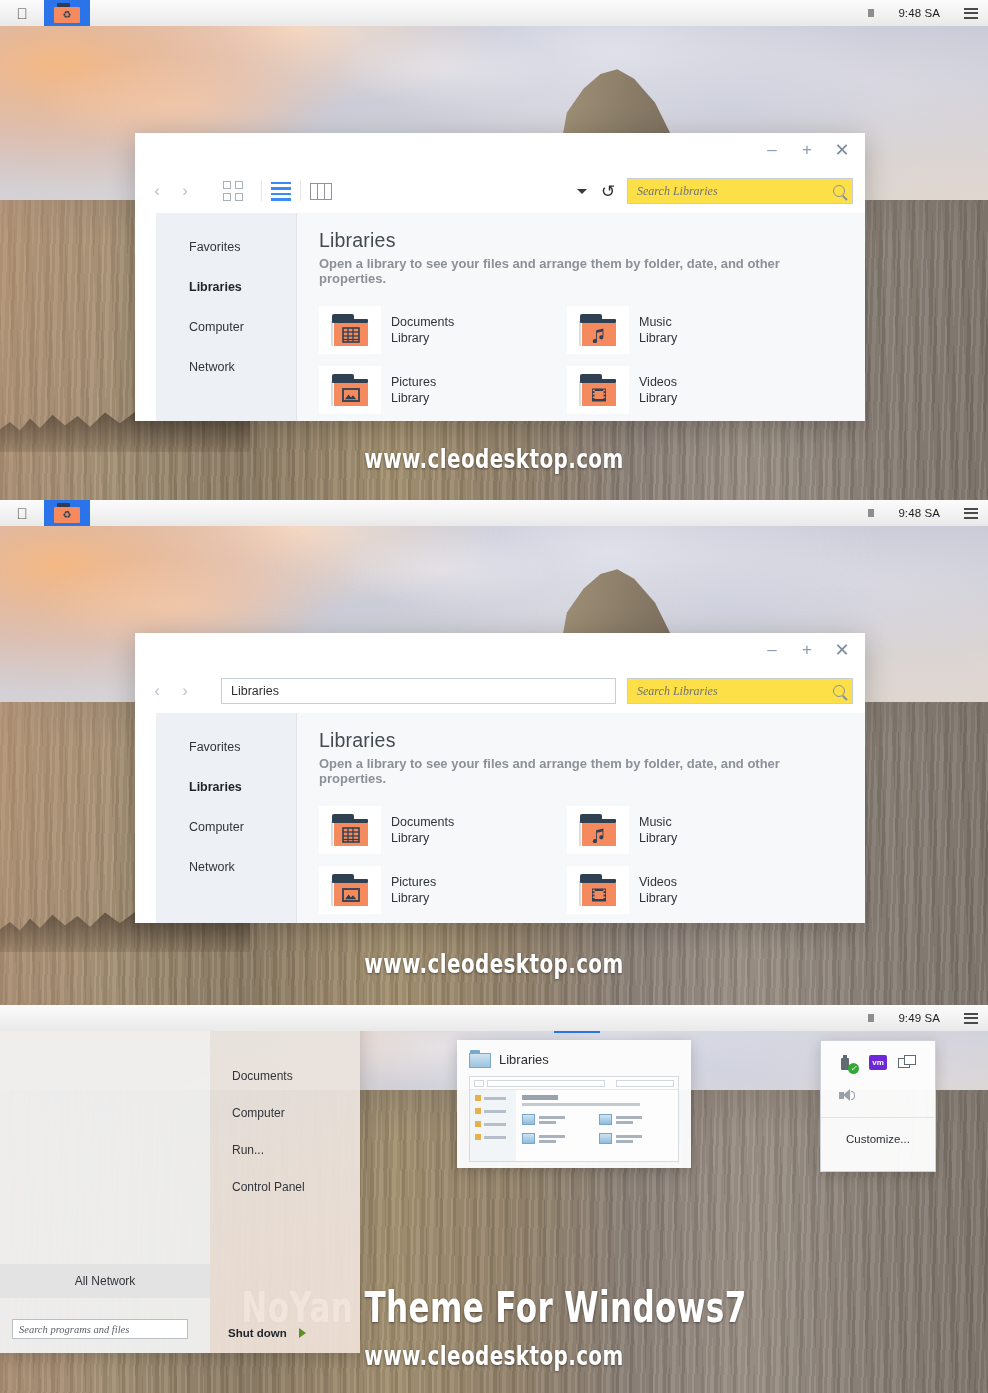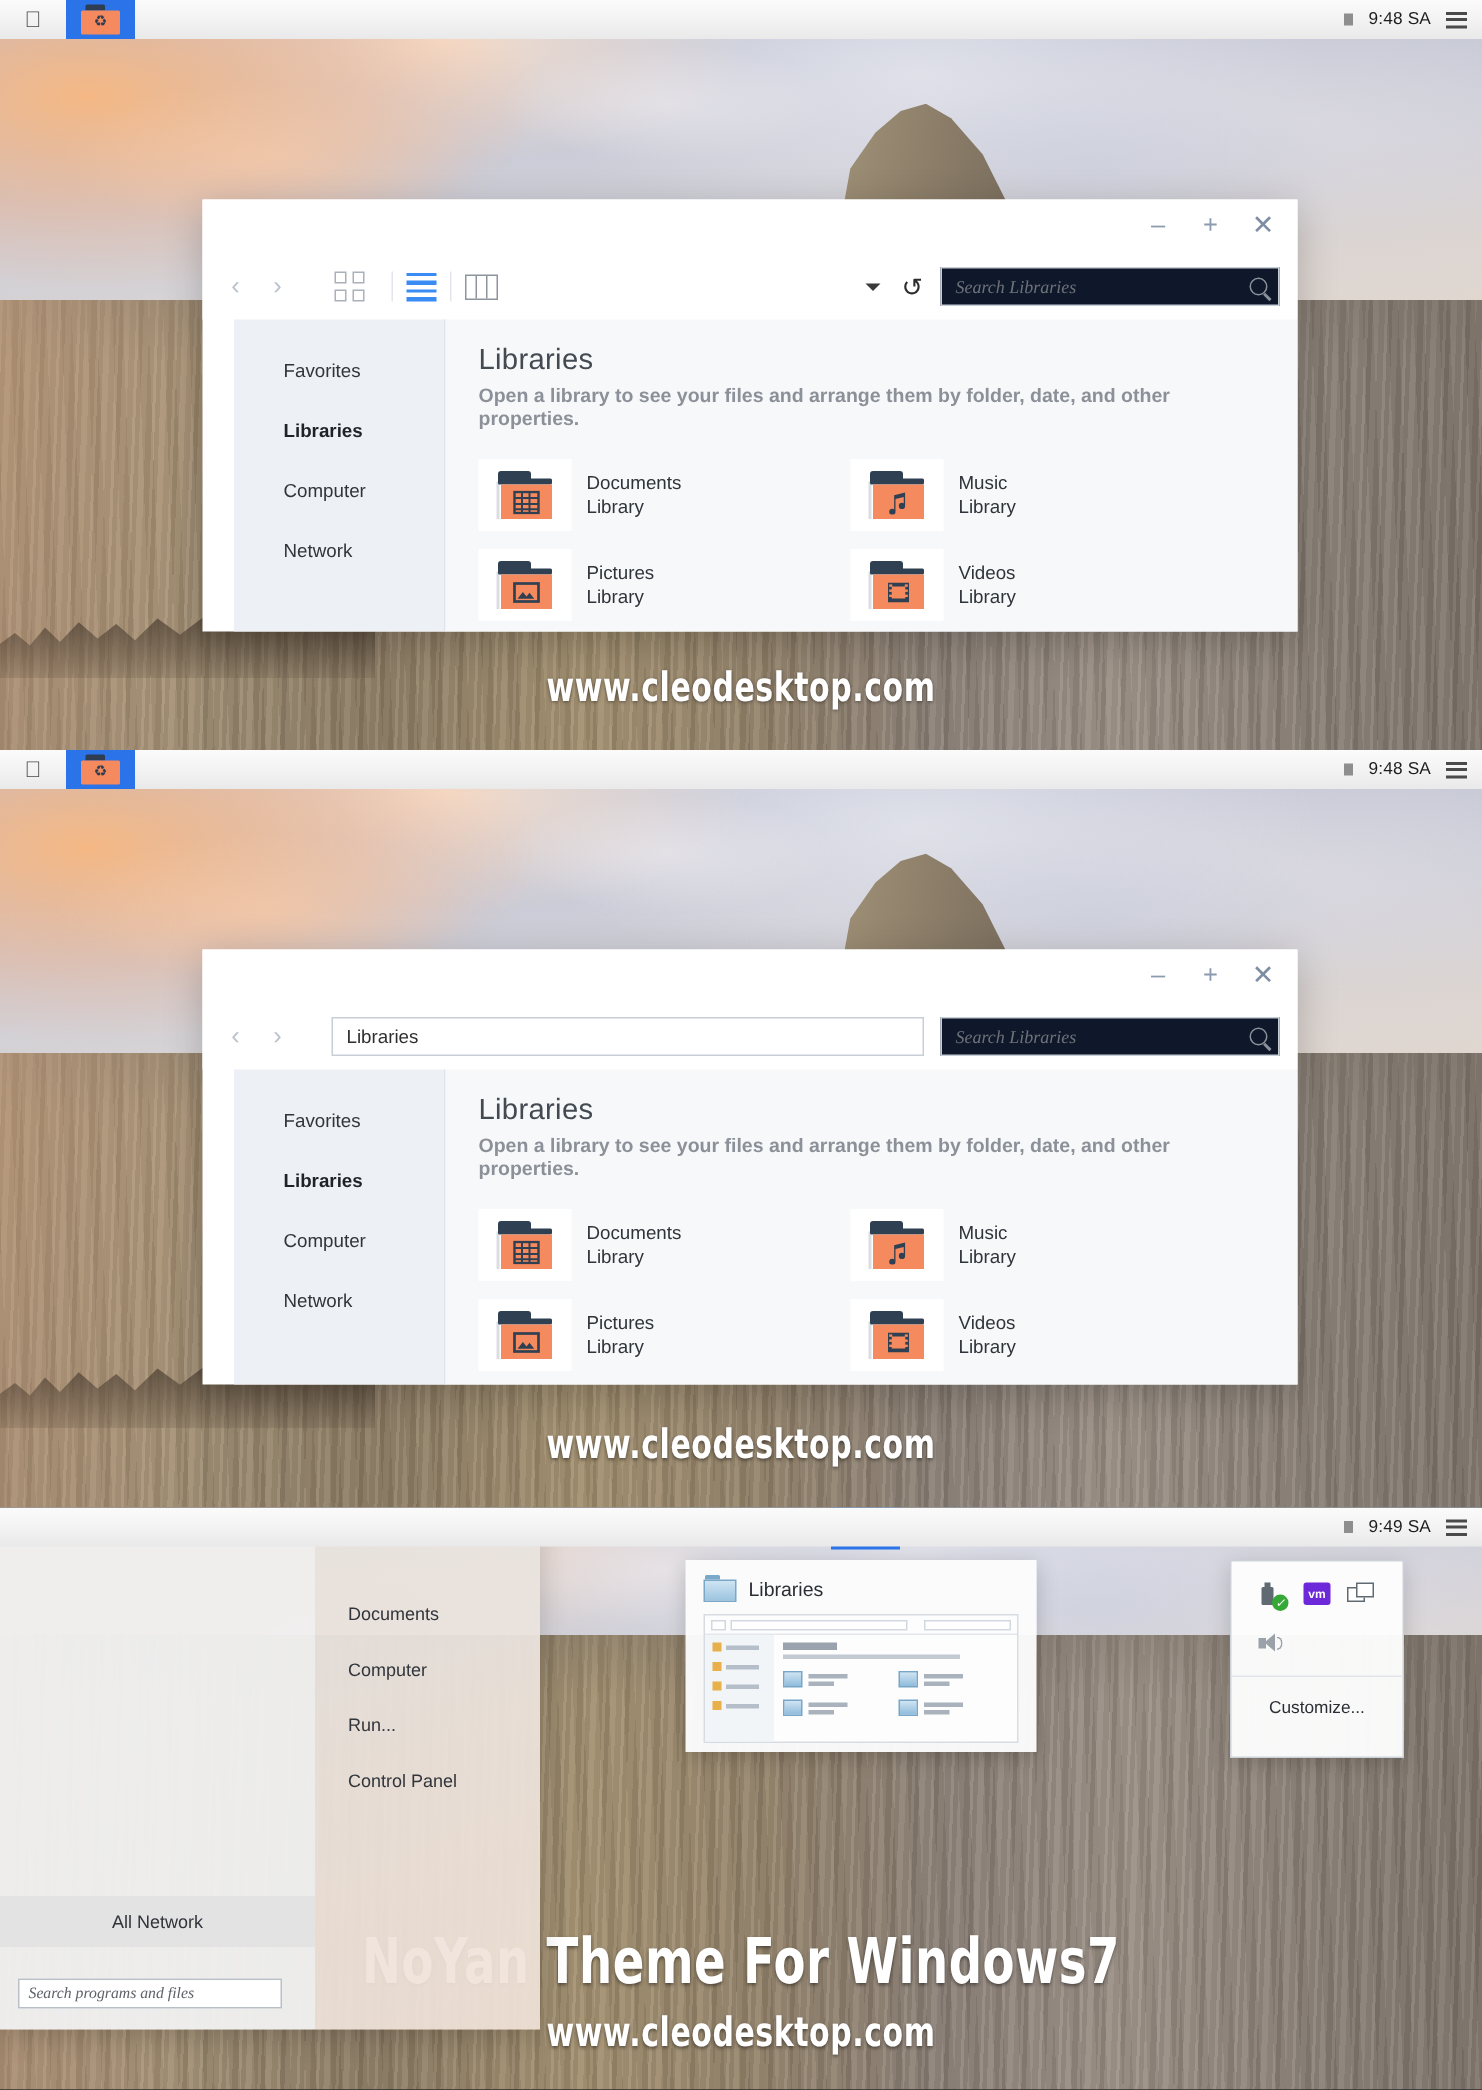--- a/index.html
+++ b/index.html
@@ -74,21 +74,21 @@
     background: linear-gradient(180deg,#fbfbfb 0%,#f2f2f2 55%,#e9e9e9 100%);
     display: flex; align-items: center; font-size: 11.5px; color: #2b2b2b;
   }
   .mb-apple { width: 44px; display:flex; align-items:center; justify-content:center; }
   .apple-glyph { font-size: 15px; color:#4a4a4a; line-height:1; }
   .mb-tile {
     width: 46px; height: 26px; background: #2b73e8;
     display:flex; align-items:center; justify-content:center;
   }
   .mb-spacer { flex: 1; }
-  .mb-right { display:flex; align-items:center; gap:10px; padding-right:10px; }
+  .mb-right { display:flex; align-items:center; gap:24px; padding-right:10px; }
   .mb-dot { width:6px; height:8px; background:#8e8e8e; }
   .mb-clock { font-size:11.5px; color:#1d1d1d; letter-spacing:.1px; }
   .mb-menuicon { display:flex; flex-direction:column; gap:2.5px; }
   .mb-menuicon i { display:block; height:2px; background:#4a4a4a; }
   .mb-menuicon i:nth-child(1){ width:14px; }
   .mb-menuicon i:nth-child(2){ width:14px; }
   .mb-menuicon i:nth-child(3){ width:14px; }
 
   
   .bin-ico { position: relative; width: 26px; height: 20px; }
@@ -135,21 +135,21 @@
   .tb-caret { width:0;height:0;border-left:5px solid transparent;border-right:5px solid transparent;
               border-top:5px solid #3a3a3a; margin-right: 14px; }
   .tb-refresh { font-size: 17px; color:#2c2c2c; margin-right: 12px; line-height: 1;
                 transform: scaleX(-1); }
 
   .addr-box {
     height: 26px; border:1px solid #c8ced6; background:#fff;
     display:flex; align-items:center; padding: 0 9px; font-size: 12.5px; color:#2f2f2f;
   }
   .search-box {
-    width: 226px; height: 26px; border:1px solid #c8ced6; background:#0f172a;
+    width: 226px; height: 26px; border:1px solid #c8ced6; background:#fde047;
     display:flex; align-items:center; padding: 0 7px 0 9px; gap: 6px;
   }
   .search-box .ph {
     flex:1; font-size: 12px; color:#6d7279; font-style: italic;
     font-family:"Liberation Serif", serif;
   }
   .mag { width:12px; height:12px; border:1.6px solid #8a919a; border-radius:50%;
          position:relative; flex:none; }
   .mag:after { content:""; position:absolute; right:-4px; bottom:-3px; width:6px; height:1.6px;
                background:#8a919a; transform: rotate(45deg); }
@@ -709,20 +709,24 @@
       </div>
       <div class="sm-item">
         <span>Computer</span>
       </div>
       <div class="sm-item">
         <span>Run...</span>
       </div>
       <div class="sm-item">
         <span>Control Panel</span>
       </div>
+    </div>
+    <div class="sm-bottombar">
+      <span class="sm-shutdown">Shut down</span>
+      <span class="sm-arrow"></span>
     </div>
   </div>
 
   <div class="thumb">
     <div class="thumb-head">
       <span class="tfico">
           <i class="t"></i>
           <i class="b"></i>
         </span>
       <span class="thumb-title">Libraries</span>

